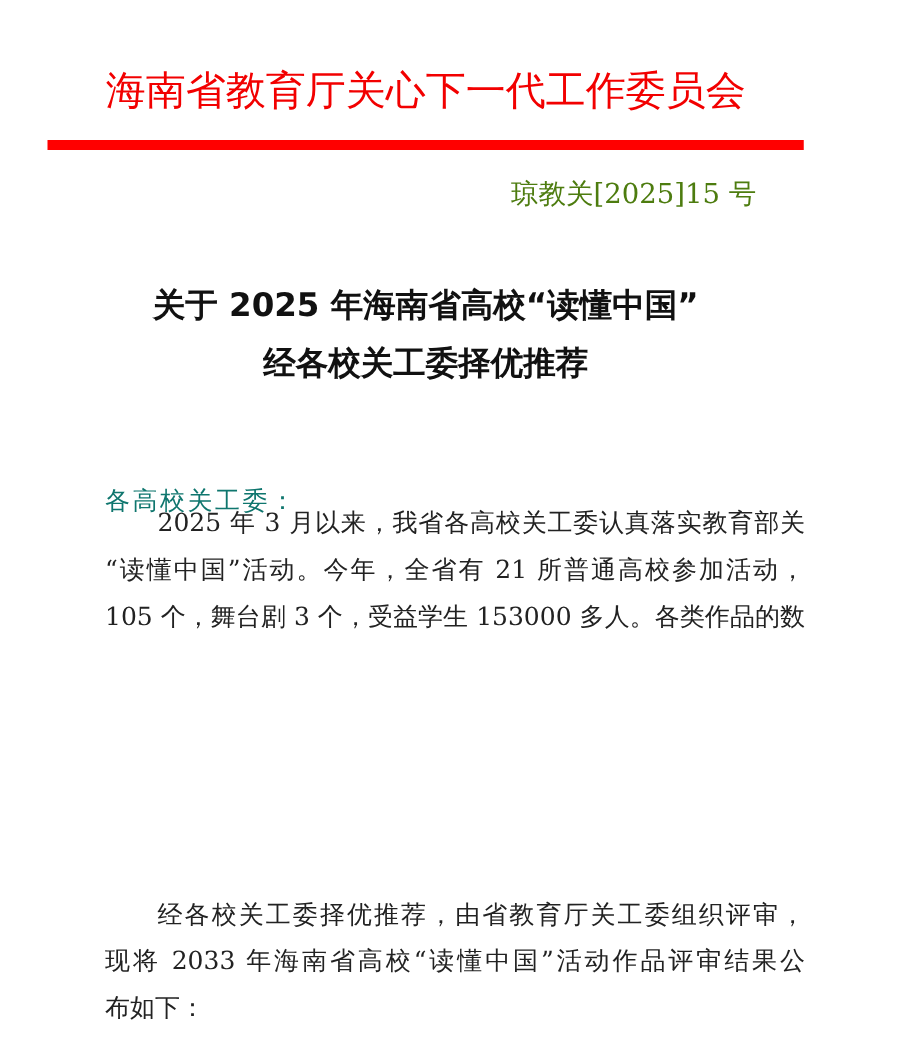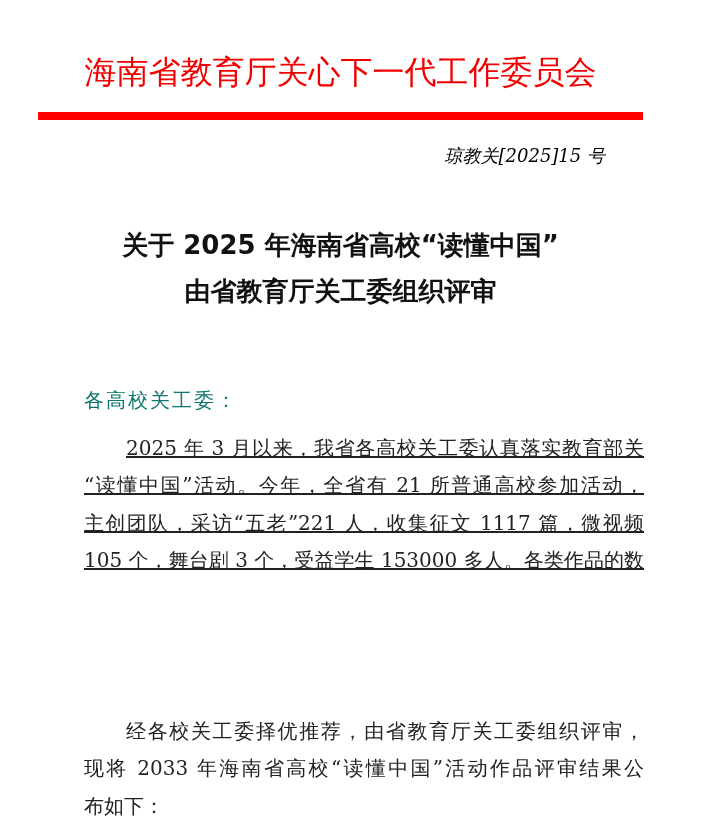--- a/index.html
+++ b/index.html
@@ -39,25 +39,24 @@
     position: absolute;
     left: 38px;
     top: 112px;
     width: 605px;
     height: 8px;
   }
   .doc-number {
     position: absolute;
     right: 114px;
     top: 143px;
-    font-size: 18px;
+    font-size: 22px;
     line-height: 26px;
-    color: #000000;
+    color: #4d7c0f;
     white-space: nowrap;
-    font-style: italic;
   }
   .doc-title {
     position: absolute;
     left: 38px;
     width: 605px;
     top: 222px;
     text-align: center;
     font-family: "DejaVu Sans", "Liberation Sans", sans-serif;
     font-weight: bold;
     font-size: 26px;
@@ -88,45 +87,44 @@
     text-align: justify;
     text-align-last: justify;
     height: 37.4px;
   }
   .body-text .line.last {
     text-align-last: left;
   }
   .body-text .line.indent {
     padding-left: 42px;
   }
-  .para1 { top: 430px; text-decoration: underline; }
+  .para1 { top: 400px; }
   .para2 { top: 713px; }
 </style>
 </head>
 <body>
 
 <div class="page">
 
   <div class="org-header" style="color:#f20000;">海南省教育厅关心下一代工作委员会</div>
 
   <div class="red-rule" style="background:#ff0000;"></div>
 
   <div class="doc-number">琼教关[2025]15 号</div>
 
   <div class="doc-title">
     <div>关于 2025 年海南省高校“读懂中国”</div>
-    <div>由省教育厅关工委组织评审</div>
+    <div>经各校关工委择优推荐</div>
   </div>
 
   <div class="salutation">各高校关工委：</div>
 
   <div class="body-text para1">
     <div class="line indent">2025 年 3 月以来，我省各高校关工委认真落实教育部关</div>
     <div class="line">“读懂中国”活动。今年，全省有 21 所普通高校参加活动，</div>
-    <div class="line">主创团队，采访“五老”221 人，收集征文 1117 篇，微视频</div>
     <div class="line">105 个，舞台剧 3 个，受益学生 153000 多人。各类作品的数</div>
   </div>
 
   <div class="body-text para2">
     <div class="line indent">经各校关工委择优推荐，由省教育厅关工委组织评审，</div>
     <div class="line">现将 2033 年海南省高校“读懂中国”活动作品评审结果公</div>
     <div class="line last">布如下：</div>
   </div>
 
 </div>

